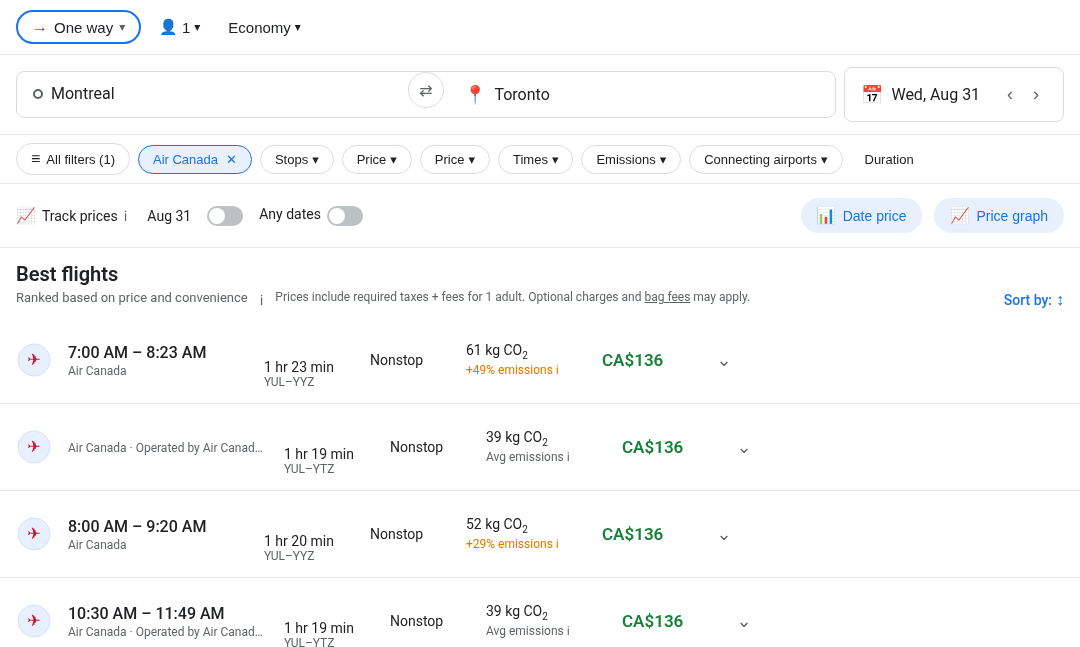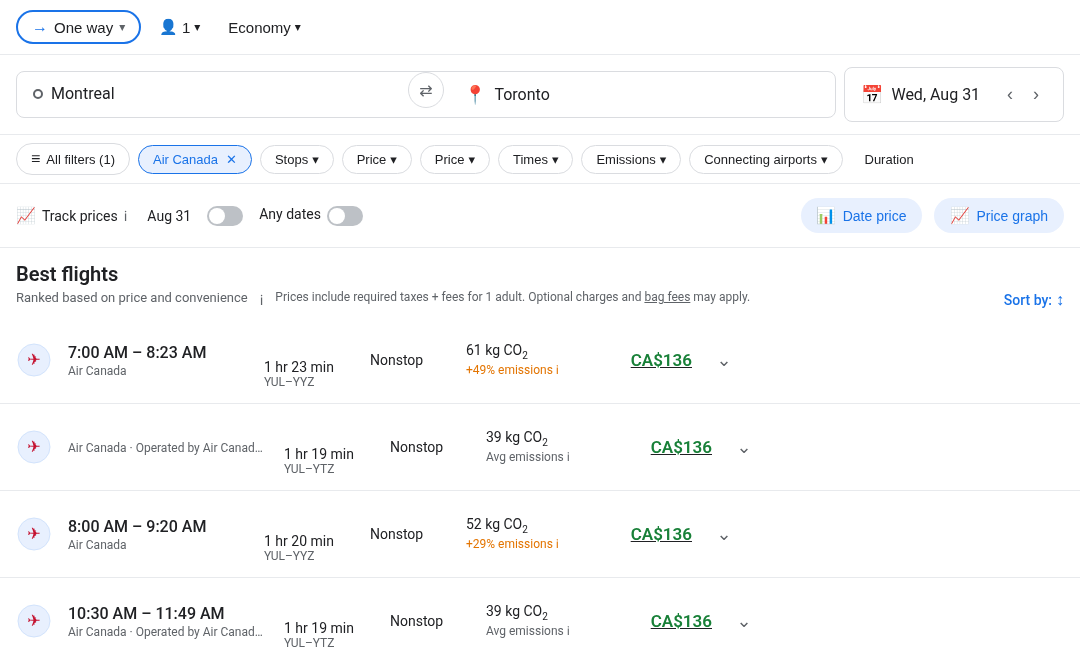--- a/index.html
+++ b/index.html
@@ -72,21 +72,21 @@
     .times-text { font-size: 16px; font-weight: 500; color: #202124; }
     .airline-name { font-size: 12px; color: #5f6368; margin-top: 2px; white-space: nowrap; overflow: hidden; text-overflow: ellipsis; max-width: 200px; }
     .duration-col { min-width: 90px; margin-top: 28px; }
     .duration-text { font-size: 14px; color: #202124; }
     .route-text { font-size: 12px; color: #5f6368; }
     .stops-col { min-width: 80px; font-size: 14px; color: #202124; }
     .emissions-col { min-width: 120px; }
     .co2-text { font-size: 14px; color: #202124; }
     .co2-sub { font-size: 12px; color: #5f6368; }
     .co2-sub.positive { color: #e37400; }
-    .price-col { min-width: 90px; text-align: right; text-decoration: underline; }
+    .price-col { min-width: 90px; text-align: left; }
     .price-text { font-size: 17px; font-weight: 600; color: #188038; }
     .expand-btn { width: 32px; height: 32px; border-radius: 50%; border: none; background: none; cursor: pointer; display: flex; align-items: center; justify-content: center; color: #5f6368; font-size: 18px; }
     sub { font-size: 10px; vertical-align: sub; }
 
     .divider { height: 1px; background: #e8eaed; }
   </style>
 </head>
 <body>
 
 <div class="top-bar">

